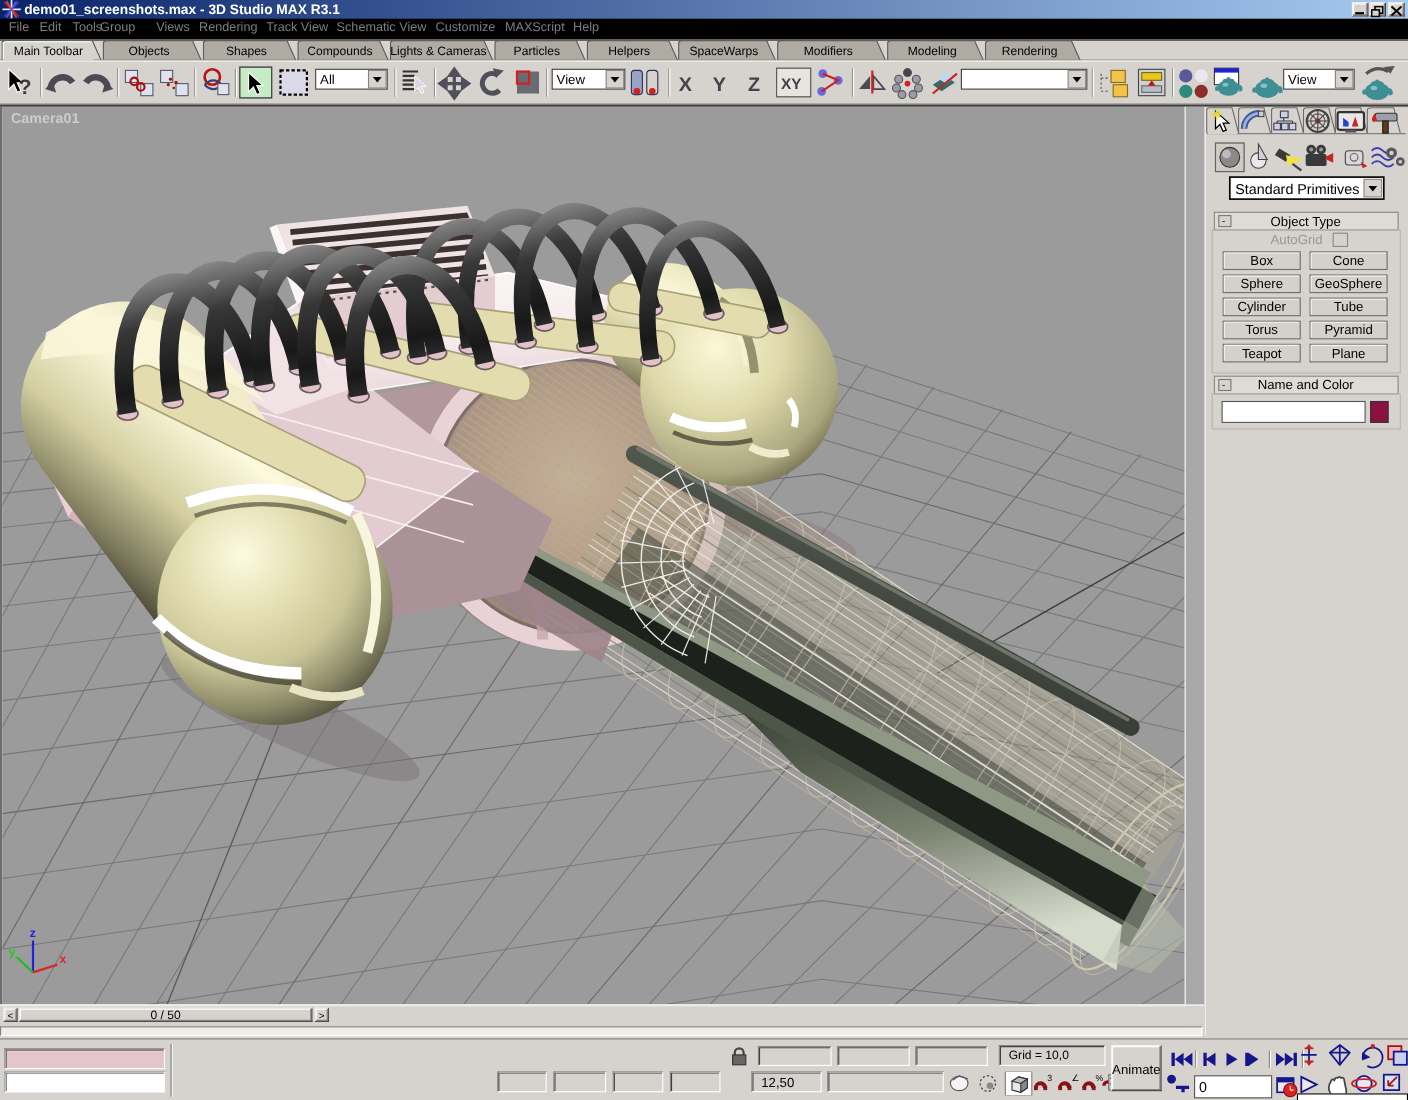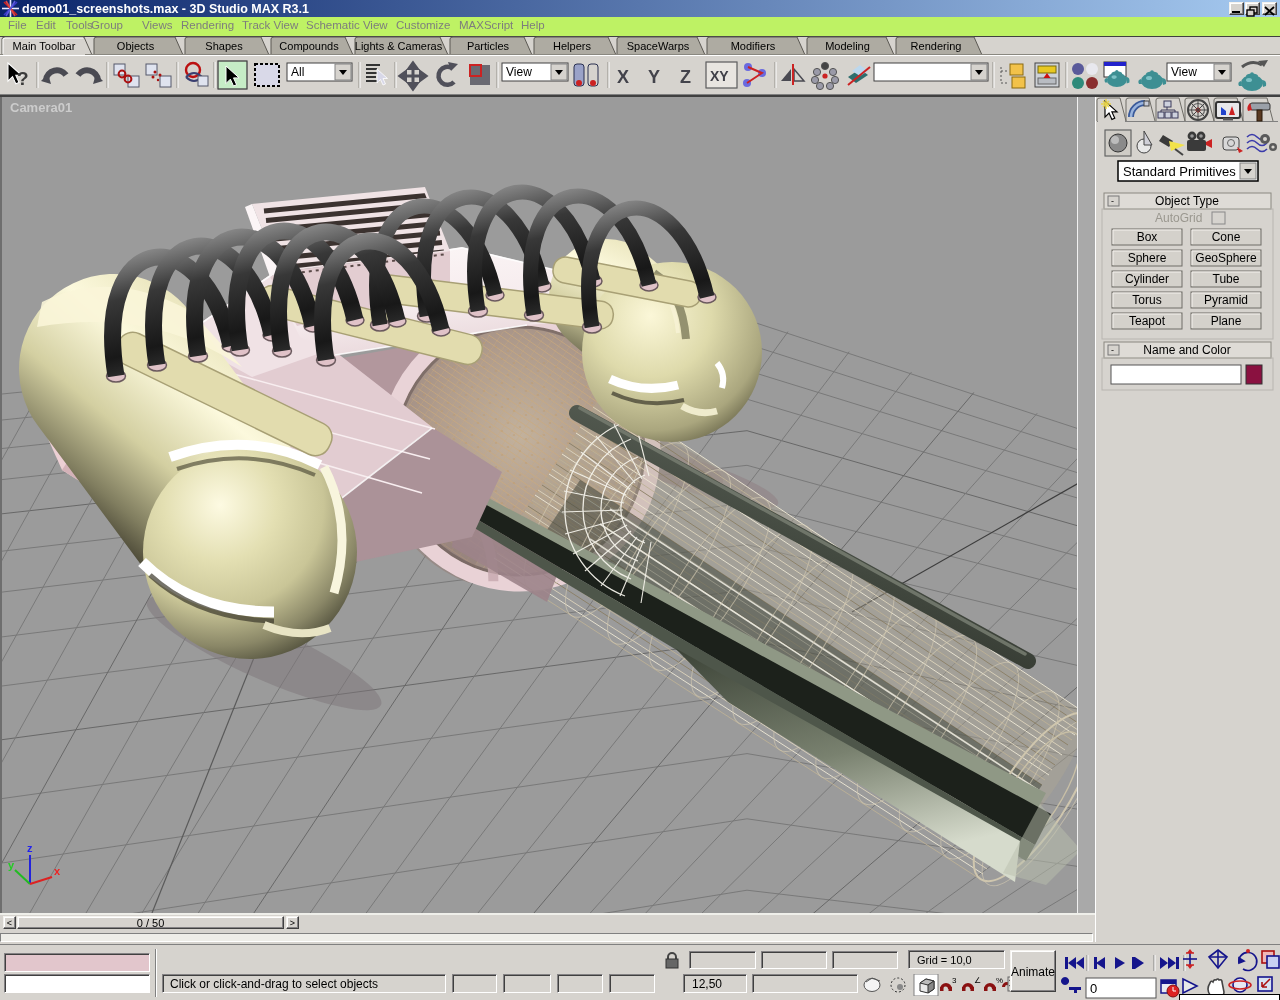--- a/index.html
+++ b/index.html
@@ -26,21 +26,21 @@
         <rect x="4" y="1" width="7" height="6" fill="none" stroke="#000" stroke-width="1.4"></rect>
         <rect x="1" y="4" width="7" height="6" fill="#d6d3ce" stroke="#000" stroke-width="1.4"></rect>
       </svg>
   </div>
   <div class="raised" style="position:absolute;left:1262px;top:2px;width:15px;height:13px;">
     <svg width="13" height="11">
         <path d="M2 1 L11 9 M11 1 L2 9" stroke="#000" stroke-width="1.8"></path>
       </svg>
   </div>
 </div>
-<div style="position:absolute;left:0;top:17px;width:1280px;height:19px;background:#bef264;color:#7d7d7d;font-size:11.5px;">
+<div style="position:absolute;left:0;top:17px;width:1280px;height:19px;background:#000000;color:#7d7d7d;font-size:11.5px;">
     <span style="position:absolute;left:8px;top:2px;">File</span>
     <span style="position:absolute;left:36px;top:2px;">Edit</span>
     <span style="position:absolute;left:66px;top:2px;">Tools</span>
     <span style="position:absolute;left:91px;top:2px;">Group</span>
     <span style="position:absolute;left:142px;top:2px;">Views</span>
     <span style="position:absolute;left:181px;top:2px;">Rendering</span>
     <span style="position:absolute;left:242px;top:2px;">Track View</span>
     <span style="position:absolute;left:306px;top:2px;">Schematic View</span>
     <span style="position:absolute;left:396px;top:2px;">Customize</span>
     <span style="position:absolute;left:459px;top:2px;">MAXScript</span>
@@ -1131,21 +1131,20 @@
   <div class="sunken" style="position:absolute;left:4px;top:29px;width:146px;height:19px;background:#ffffff;"></div>
   <div style="position:absolute;left:155px;top:4px;width:2px;height:48px;border-left:1px solid #808080;border-right:1px solid #fff;"></div>
   <svg style="position:absolute;left:664px;top:6px" width="16" height="20">
       <path d="M4 8 V6 a4 4 0 0 1 8 0 V8" fill="none" stroke="#444" stroke-width="2"></path>
       <rect x="2" y="8" width="12" height="9" fill="#666" stroke="#333"></rect>
     </svg>
   <div class="sunken" style="position:absolute;left:689px;top:6px;width:67px;height:18px;"></div>
   <div class="sunken" style="position:absolute;left:761px;top:6px;width:66px;height:18px;"></div>
   <div class="sunken" style="position:absolute;left:832px;top:6px;width:66px;height:18px;"></div>
   <div class="sunken" style="position:absolute;left:908px;top:5px;width:97px;height:19px;font-size:11px;line-height:19px;padding-left:8px;">Grid = 10,0</div>
-  <div class="sunken" style="position:absolute;left:162px;top:29px;width:284px;height:19px;font-size:12px;line-height:19px;padding-left:7px;">Click or click-and-drag to select objects</div>
   <div class="sunken" style="position:absolute;left:452px;top:29px;width:45px;height:19px;"></div>
   <div class="sunken" style="position:absolute;left:503px;top:29px;width:48px;height:19px;"></div>
   <div class="sunken" style="position:absolute;left:557px;top:29px;width:46px;height:19px;"></div>
   <div class="sunken" style="position:absolute;left:609px;top:29px;width:46px;height:19px;"></div>
   <div class="sunken" style="position:absolute;left:683px;top:29px;width:64px;height:19px;font-size:12px;line-height:19px;padding-left:8px;">12,50</div>
   <div class="sunken" style="position:absolute;left:752px;top:29px;width:106px;height:19px;"></div>
   <svg style="position:absolute;left:862px;top:29px" width="150" height="22">
     <ellipse cx="10" cy="11" rx="8" ry="6.5" fill="#f4f4f4" stroke="#555"></ellipse>
       <path d="M4 8 l6 -4 l8 3" fill="none" stroke="#555"></path>
     <circle cx="36" cy="11" r="7" fill="none" stroke="#333" stroke-dasharray="2,2"></circle>

